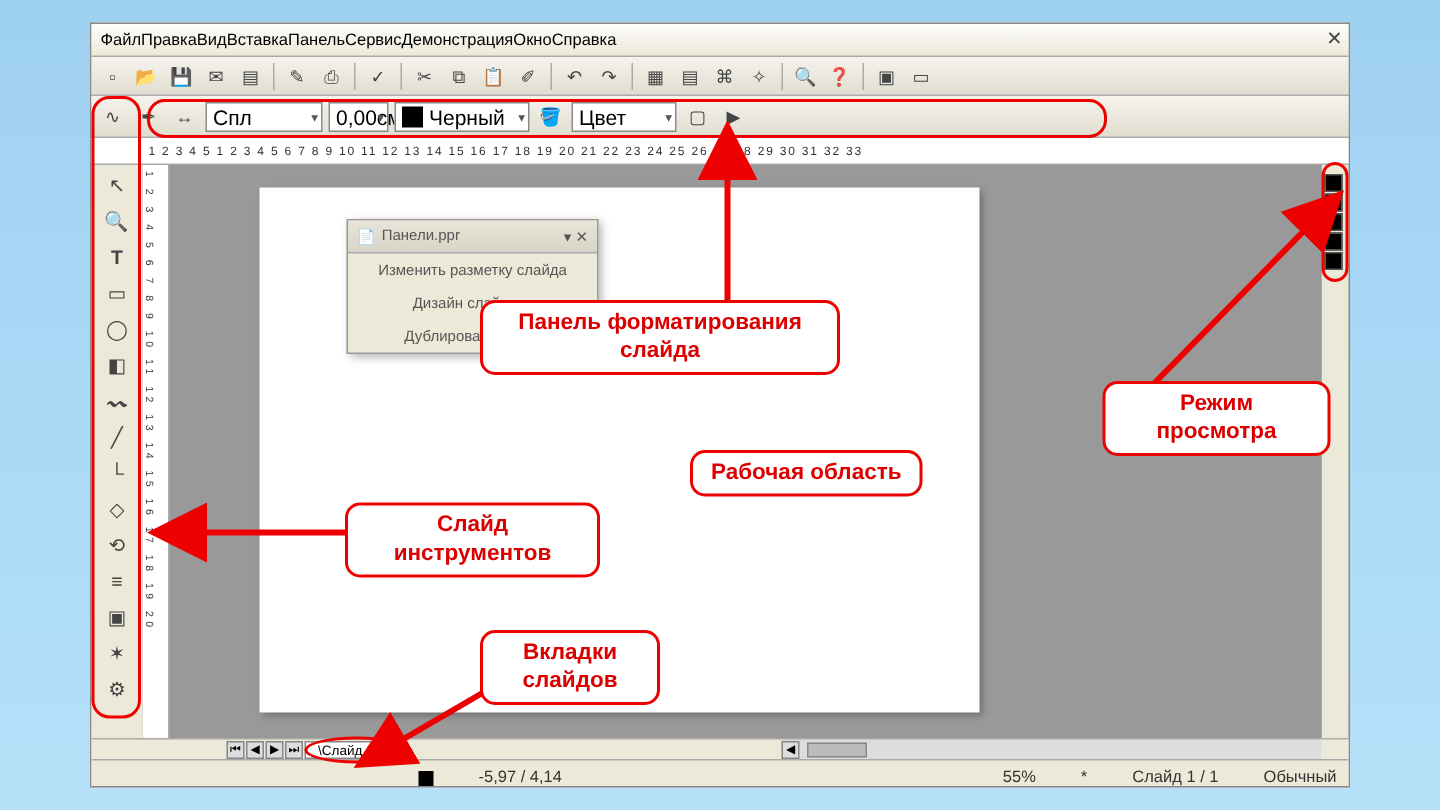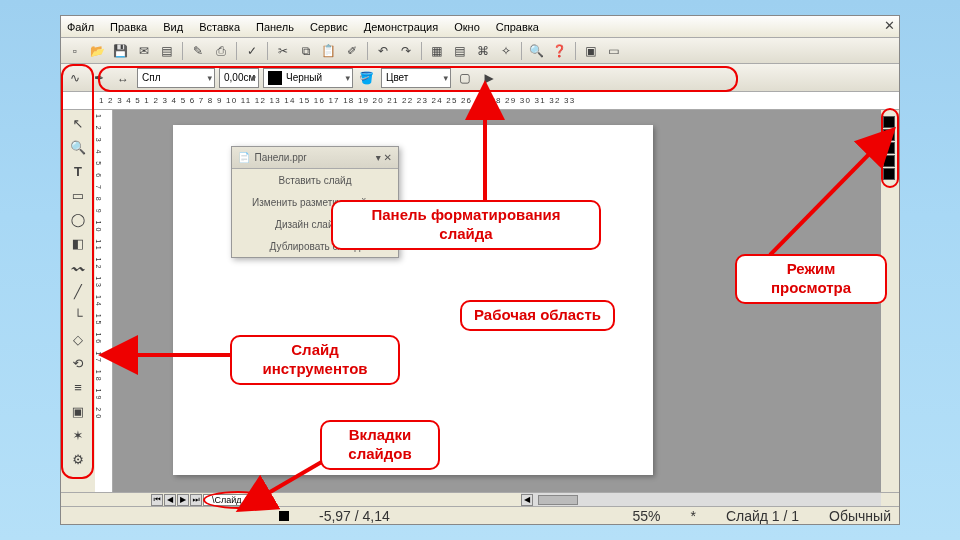--- a/index.html
+++ b/index.html
@@ -1,40 +1,40 @@
 <!DOCTYPE html>
 <html><head>
 <meta charset="utf-8">
 <style>
 *{box-sizing:border-box;margin:0;padding:0;font-family:Arial,sans-serif}
 body{background:linear-gradient(180deg,#9ed0f0 0%,#a8d8f5 40%,#b5e0f8 100%);width:960px;height:540px;overflow:hidden;padding:15px 60px}
 .window{background:#ece9d8;border:1px solid #888;width:840px;height:510px;position:relative}
-.menubar{height:22px;background:linear-gradient(#fdfdfd,#ece9d8);display:flex;align-items:center;padding:0 6px;font-size:11px;gap:16px;border-bottom:1px solid #aaa}
+.menubar{height:22px;background:linear-gradient(#fdfdfd,#ece9d8);display:flex;align-items:center;padding:0 6px;font-size:11px;border-bottom:1px solid #aaa}
 .menubar span{cursor:pointer}
 .close-x{position:absolute;right:4px;top:2px;font-size:13px;color:#444}
 .toolbar{height:26px;background:linear-gradient(#f5f3ec,#e0ddd0);border-bottom:1px solid #aaa;display:flex;align-items:center;gap:3px;padding:0 4px}
 .tbtn{width:20px;height:20px;border:1px solid transparent;display:flex;align-items:center;justify-content:center;font-size:12px;color:#444}
 .sep{width:1px;height:18px;background:#aaa;margin:0 2px}
 .formatbar{height:28px;background:linear-gradient(#f5f3ec,#e0ddd0);border-bottom:1px solid #aaa;display:flex;align-items:center;gap:4px;padding:0 4px;position:relative}
-.combo{height:20px;border:1px solid #888;background:#fff;font-size:10px;display:flex;align-items:center;padding:0 4px;position:relative}
+.combo{height:20px;border:1px solid #888;background:#fff;font-size:14px;display:flex;align-items:center;padding:0 4px;position:relative}
 .combo::after{content:"▾";position:absolute;right:2px;font-size:9px;color:#555}
 .ruler{height:18px;background:#fff;border-bottom:1px solid #aaa;font-size:8px;color:#333;display:flex;align-items:center;padding-left:38px;letter-spacing:1.2px;white-space:nowrap;overflow:hidden}
 .workspace{position:absolute;top:94px;left:34px;right:18px;bottom:32px;background:#888;display:flex}
 .vruler{width:18px;background:#fff;border-right:1px solid #aaa;font-size:7px;color:#333;writing-mode:vertical-lr;padding-top:4px;letter-spacing:3px}
 .canvas{flex:1;background:#999;position:relative;overflow:hidden}
 .slide{position:absolute;top:15px;left:60px;width:480px;height:350px;background:#fff;box-shadow:2px 2px 5px rgba(0,0,0,.3)}
 .lefttools{position:absolute;left:0;top:94px;width:34px;bottom:32px;background:#ece9d8;display:flex;flex-direction:column;gap:2px;padding:2px;align-items:center}
 .ltool{width:26px;height:22px;display:flex;align-items:center;justify-content:center;font-size:13px;color:#444;border:1px solid transparent}
 .viewmodes{position:absolute;right:2px;top:100px;width:14px;display:flex;flex-direction:column;gap:1px}
 .vmode{width:12px;height:12px;background:#000;border:1px solid #555}
 .ctxmenu{position:absolute;top:130px;left:170px;width:168px;background:#ece9d8;border:1px solid #999;box-shadow:2px 2px 6px rgba(0,0,0,.3);z-index:5}
 .ctxtitle{height:22px;background:linear-gradient(#e8e5d8,#d8d5c8);border-bottom:1px solid #aaa;display:flex;align-items:center;padding:0 6px;font-size:10px;color:#555;gap:4px}
 .ctxitem{height:22px;display:flex;align-items:center;justify-content:center;font-size:10px;color:#555;cursor:pointer}
 .ctxitem.disabled{color:#aaa}
-.statusbar{position:absolute;bottom:0;left:0;right:0;height:18px;background:#ece9d8;border-top:1px solid #aaa;display:flex;align-items:center;font-size:14px;color:#333;padding:0 8px;gap:30px}
+.statusbar{position:absolute;bottom:0;left:0;right:0;height:18px;background:#ece9d8;border-top:1px solid #aaa;display:flex;align-items:flex-end;font-size:11px;color:#333;padding:0 8px;gap:30px}
 .tabstrip{position:absolute;bottom:18px;left:0;right:0;height:14px;background:#ece9d8;border-top:1px solid #aaa;display:flex;align-items:center;padding-left:90px}
 .tab{font-size:9px;padding:0 8px;border:1px solid #888;background:#fff;height:12px;display:flex;align-items:center}
 .navbtn{width:12px;height:12px;border:1px solid #888;background:#ddd;font-size:8px;display:flex;align-items:center;justify-content:center;margin-right:1px}
 .callout{position:absolute;background:#fff;border:2px solid #e00;border-radius:10px;padding:4px 12px;font-size:15px;font-weight:bold;color:#d00;text-align:center;z-index:20;line-height:1.25}
 .redring{position:absolute;border:2px solid #e00;border-radius:12px;z-index:19}
 svg.arrow{position:absolute;z-index:18;overflow:visible}
 .swatch{width:14px;height:14px;display:inline-block;margin-right:4px}
 .scroll-h{position:absolute;bottom:18px;right:18px;width:360px;height:14px;background:#ddd;border-top:1px solid #aaa;display:flex;align-items:center}
 .scroll-h .thumb{width:40px;height:10px;background:#bbb;border:1px solid #888;margin-left:4px}
 </style>
@@ -135,21 +135,20 @@
   <div class="viewmodes">
     <div class="vmode"></div>
     <div class="vmode"></div>
     <div class="vmode"></div>
     <div class="vmode"></div>
     <div class="vmode"></div>
   </div>
 
   <div class="ctxmenu">
     <div class="ctxtitle">📄 <span>Панели.ppr</span><span style="margin-left:auto">▾ ✕</span></div>
-    <div class="ctxitem">Вставить слайд</div>
     <div class="ctxitem">Изменить разметку слайда</div>
     <div class="ctxitem">Дизайн слайда…</div>
     <div class="ctxitem">Дублировать слайд</div>
   </div>
 
   <div class="tabstrip">
     <div class="navbtn">⏮</div>
     <div class="navbtn">◀</div>
     <div class="navbtn">▶</div>
     <div class="navbtn">⏭</div>
@@ -169,21 +168,21 @@
     <span>Слайд 1 / 1</span>
     <span>Обычный</span>
   </div>
 
   <div class="redring" style="top:48px;left:0;width:33px;height:415px"></div>
   <div class="redring" style="top:50px;left:37px;width:640px;height:26px"></div>
   <div class="redring" style="top:92px;right:0;width:18px;height:80px"></div>
   <div class="redring" style="bottom:15px;left:142px;width:70px;height:18px;border-radius:50%"></div>
 </div>
 
-<div class="callout" style="top:200px;left:331px;width:270px">Панель форматирования слайда</div>
+<div class="callout" style="top:200px;left:320px;width:240px">Панель форматирования слайда</div>
 <div class="callout" style="top:335px;left:230px;width:170px">Слайд инструментов</div>
 <div class="callout" style="top:300px;left:460px">Рабочая область</div>
 <div class="callout" style="top:420px;left:320px;width:120px">Вкладки слайдов</div>
 <div class="callout" style="top:254px;left:735px;width:152px">Режим просмотра</div>
 
 <svg class="arrow" style="top:95px;left:475px" width="20" height="105">
     <defs>
       <marker id="ah" markerWidth="10" markerHeight="10" refX="5" refY="5" orient="auto">
         <path d="M0,0 L10,5 L0,10 z" fill="#e00"></path>
       </marker>

